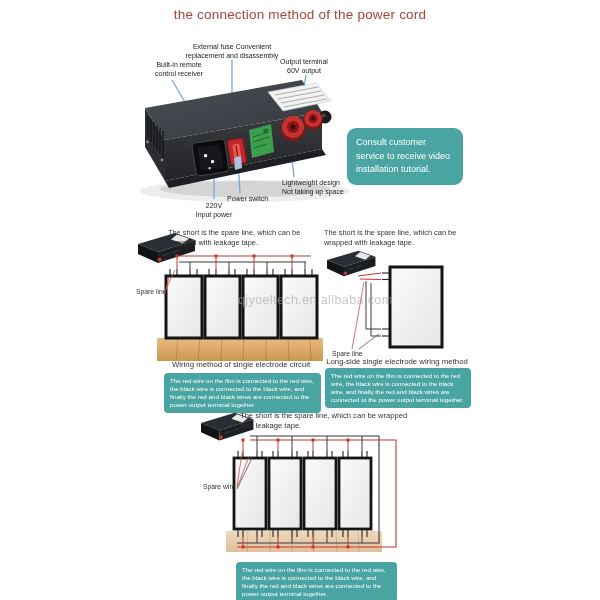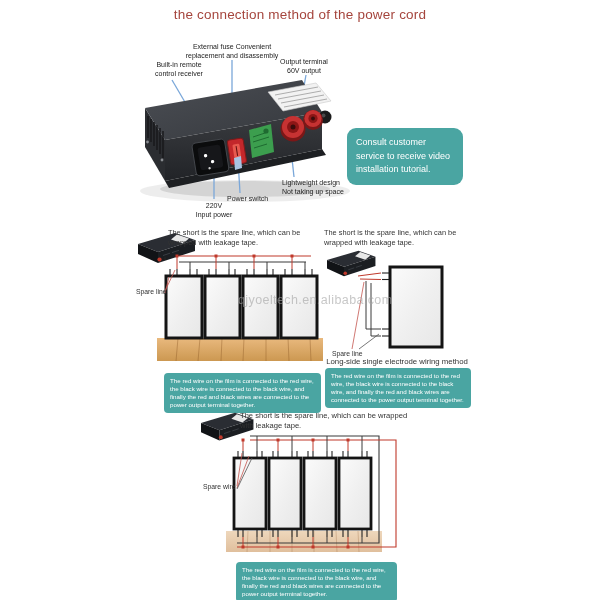--- a/index.html
+++ b/index.html
@@ -213,20 +213,21 @@
     </g>
 
     <g stroke="#c4554f" stroke-width=".8">
       <line x1="165" y1="291" x2="175" y2="270"></line>
         <line x1="165" y1="293" x2="169" y2="277"></line>
     </g>
   </svg>
 
   <div class="abs note" style="left:168px;top:228px;width:158px;">The short is the spare line, which can be wrapped with leakage tape.</div>
   <div class="abs spare" style="left:136px;top:288px;">Spare line</div>
+  <div class="abs cap" style="left:158px;top:360px;width:166px;">Wiring method of single electrode circuit</div>
   <div class="abs teal" style="left:164px;top:373px;width:157px;">The red wire on the film is connected to the red wire, the black wire is connected to the black wire, and finally the red and black wires are connected to the power output terminal together.</div>
 
   <svg class="abs" style="left:322px;top:225px;" width="150" height="182" viewBox="322 225 150 182">
     <use href="#mini-psu" transform="translate(327,249) scale(0.85)"></use>
     <g fill="none">
       <path d="M358,276 L381,273" stroke="#c0392b" stroke-width="1"></path>
       <path d="M360,279 L381,279.5" stroke="#c0392b" stroke-width="1"></path>
       <path d="M366,281 V329 H381" stroke="#3a3a3a" stroke-width="1"></path>
       <path d="M371,283 V336 H381" stroke="#3a3a3a" stroke-width="1"></path>
       <line x1="352" y1="349" x2="364" y2="282" stroke="#c4554f" stroke-width=".8"></line>

